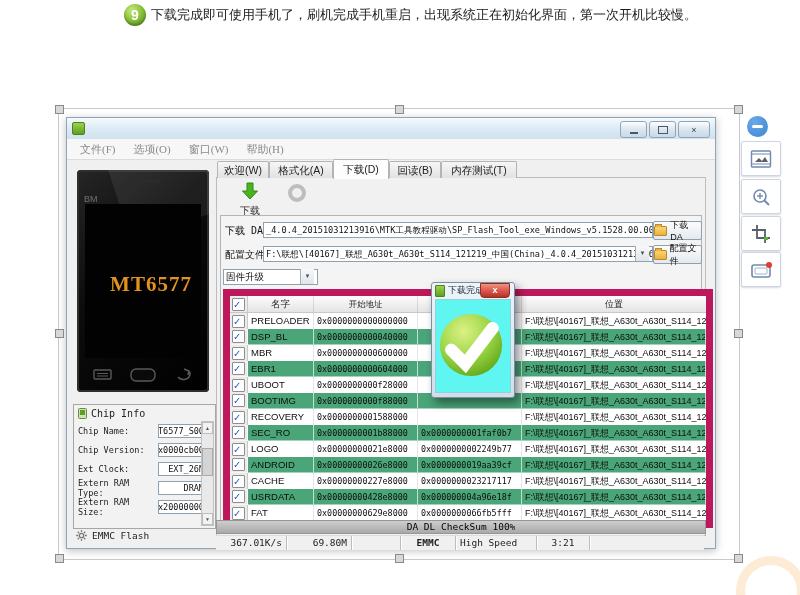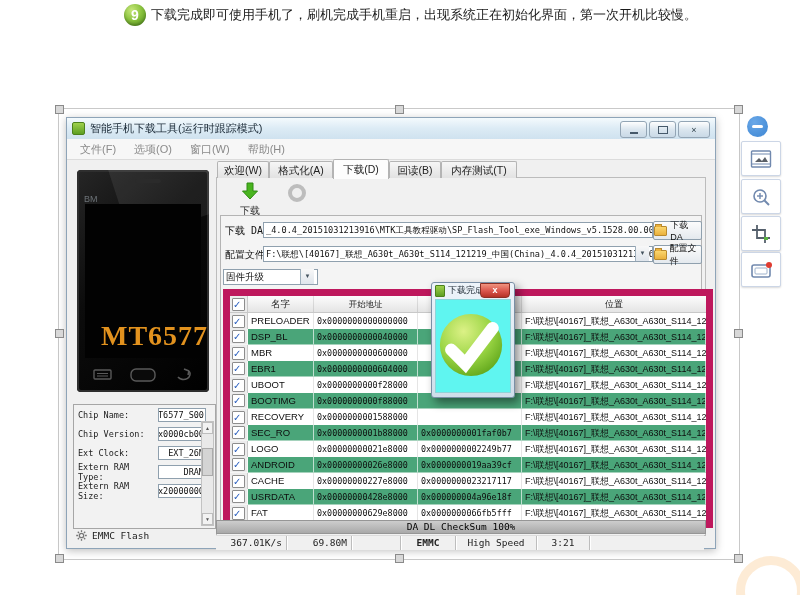--- a/index.html
+++ b/index.html
@@ -26,32 +26,32 @@
   #title-icon{width:11px;height:11px;margin:0 5px 0 5px;background:linear-gradient(#9fd14d,#5d9f22);border:1px solid #4c811c;border-radius:2px;}
   #title-text{font-size:11px;color:#1c2b38;}
   #win-controls{position:absolute;right:5px;top:3px;display:flex;gap:2px;}
   .win-btn{width:25px;height:15px;border:1px solid #93a5b5;border-radius:3px;
     background:linear-gradient(#fefefe,#dbe6ef 50%,#c9d9e6);display:flex;align-items:center;justify-content:center;
     font-size:9px;color:#33454f;}
   .win-btn .min-glyph{width:8px;height:0;border-bottom:2px solid #46596a;margin-top:6px;}
   .win-btn .max-glyph{width:8px;height:6px;border:1.5px solid #46596a;}
   #btn-close-win{width:30px;}
   #menubar{position:absolute;left:0;top:21px;right:0;height:20px;background:#f7f7f7;border-bottom:1px solid #dcdcdc;
-    display:flex;align-items:center;padding-left:4px;}
+    display:flex;align-items:center;padding-left:4px;font-family:Liberation Serif, serif;}
   .menu-item{padding:0 9px;font-size:11px;color:#8a8a8a;line-height:20px;}
 
   
   #phone{position:absolute;left:10px;top:52px;width:132px;height:222px;border-radius:4px;
     background:linear-gradient(135deg,#262626,#0c0c0c 40%,#000);box-shadow:inset 0 0 0 2px #2e2e2e;overflow:hidden;}
   #phone-glare{position:absolute;left:38px;top:-30px;width:140px;height:80px;background:rgba(255,255,255,.08);transform:rotate(-18deg);}
   #phone-speaker{position:absolute;left:58px;top:9px;width:26px;height:4px;border-radius:2px;background:#2b2b2b;}
   #phone-watermark{position:absolute;left:7px;top:24px;font-size:9px;color:rgba(170,180,190,.55);}
   #phone-screen{position:absolute;left:8px;top:34px;right:8px;bottom:34px;background:#020202;}
   #phone-label{position:absolute;left:16px;right:0;top:44%;text-align:center;
-    font-family:"Liberation Serif","DejaVu Serif",serif;font-weight:bold;font-size:28px;letter-spacing:1px;color:var(--phone-orange,#e2921e);margin-top:48px;}
+    font-family:"Liberation Serif","DejaVu Serif",serif;font-weight:bold;font-size:21px;letter-spacing:1px;color:var(--phone-orange,#e2921e);}
   #phone-nav{position:absolute;left:0;right:0;bottom:8px;height:18px;display:flex;justify-content:space-between;padding:0 16px;align-items:center;}
   #phone-nav svg{display:block;}
 
   
   #chipbox{position:absolute;left:6px;top:286px;width:141px;height:123px;border:1px solid #a6a6a6;background:#f2f2f2;}
   #chip-header{display:flex;align-items:center;gap:4px;padding:3px 0 2px 4px;font-family:"DejaVu Sans Mono",monospace;font-size:10px;color:#222;}
   .chip-row{display:flex;align-items:center;height:19px;padding-left:4px;}
   .chip-label{font-family:"DejaVu Sans Mono",monospace;font-size:8.5px;color:#222;flex:0 0 80px;}
   .chip-value{width:44px;height:12px;background:#fff;border:1px solid #8fa0ae;
     font-family:"DejaVu Sans Mono",monospace;font-size:8.5px;line-height:12px;overflow:hidden;white-space:nowrap;direction:rtl;padding:0 1px;color:#111;}
@@ -145,21 +145,20 @@
     <div id="step-badge">9</div>
     <div id="instruction-text">下载完成即可使用手机了，刷机完成手机重启，出现系统正在初始化界面，第一次开机比较慢。</div>
   </div>
 
   <div id="selection-rect"></div>
   <div id="corner-watermark"></div>
 
   <div id="win">
     <div id="titlebar">
       <div id="title-icon"></div>
-      <div id="title-text">智能手机下载工具(运行时跟踪模式)</div>
     </div>
     <div id="win-controls">
       <div class="win-btn">
           <span class="min-glyph"></span>
         </div>
       <div class="win-btn">
           <span class="max-glyph"></span>
         </div>
       <div class="win-btn" id="btn-close-win">
           <span>×</span>
@@ -189,20 +188,27 @@
             <rect x="1" y="1" width="24" height="12" rx="5" fill="#0a0a0a" stroke="#5a5a5a" stroke-width="1.4"></rect>
           </svg>
         <svg width="20" height="14" viewBox="0 0 20 14">
             <path d="M16 3 A6 5 0 1 1 5 9" fill="none" stroke="#5a5a5a" stroke-width="1.6"></path>
             <path d="M16 3 l-5 -2 m5 2 l-1 4" fill="none" stroke="#5a5a5a" stroke-width="1.6"></path>
           </svg>
       </div>
     </div>
 
     <div id="chipbox">
+      <div id="chip-header">
+        <svg width="9" height="11" viewBox="0 0 9 11">
+            <rect x="0.5" y="0.5" width="8" height="10" rx="1" fill="#cfe3b0" stroke="#6a8a4a"></rect>
+            <rect x="2" y="2" width="5" height="5" fill="#5d9f22"></rect>
+          </svg>
+        <span>Chip Info</span>
+      </div>
       <div id="chip-fields">
           <div class="chip-row">
             <span class="chip-label">Chip Name:</span>
             <span class="chip-value">MT6577_S00</span>
           </div>
           <div class="chip-row">
             <span class="chip-label">Chip Version:</span>
             <span class="chip-value">0x0000cb00</span>
           </div>
           <div class="chip-row">
@@ -402,21 +408,21 @@
           <div class="tc loc">F:\联想\[40167]_联想_A630t_A630t_S114_121219_中国(Chin...</div>
         </div>
       </div>
 
     <div id="checksum-bar">DA DL CheckSum 100%</div>
     <div id="statusbar">
         <div class="status-cell" style="flex: 0 0 62px; text-align: right;">367.01K/s</div>
         <div class="status-cell" style="flex: 0 0 56px; text-align: right;">69.80M</div>
         <div class="status-cell" style="flex: 0 0 40px; text-align: left;"></div>
         <div class="status-cell bold" style="flex: 0 0 46px; text-align: center;">EMMC</div>
-        <div class="status-cell" style="flex: 0 0 72px; text-align: center;">High Speed</div>
+        <div class="status-cell" style="flex: 0 0 72px; ">High Speed</div>
         <div class="status-cell" style="flex: 0 0 44px; text-align: center;">3:21</div>
         <div class="status-cell" style="flex: 0 0 150px; text-align: left;">Unknown</div>
       </div>
   <div class="tab" style="left: 150px; width: 50px;">欢迎(W)</div>
       <div class="tab" style="left: 202px; width: 62px;">格式化(A)</div>
       <div class="tab active" style="left: 266px; width: 54px;">下载(D)</div>
       <div class="tab" style="left: 322px; width: 50px;">回读(B)</div>
       <div class="tab" style="left: 374px; width: 74px;">内存测试(T)</div>
     </div>
 

